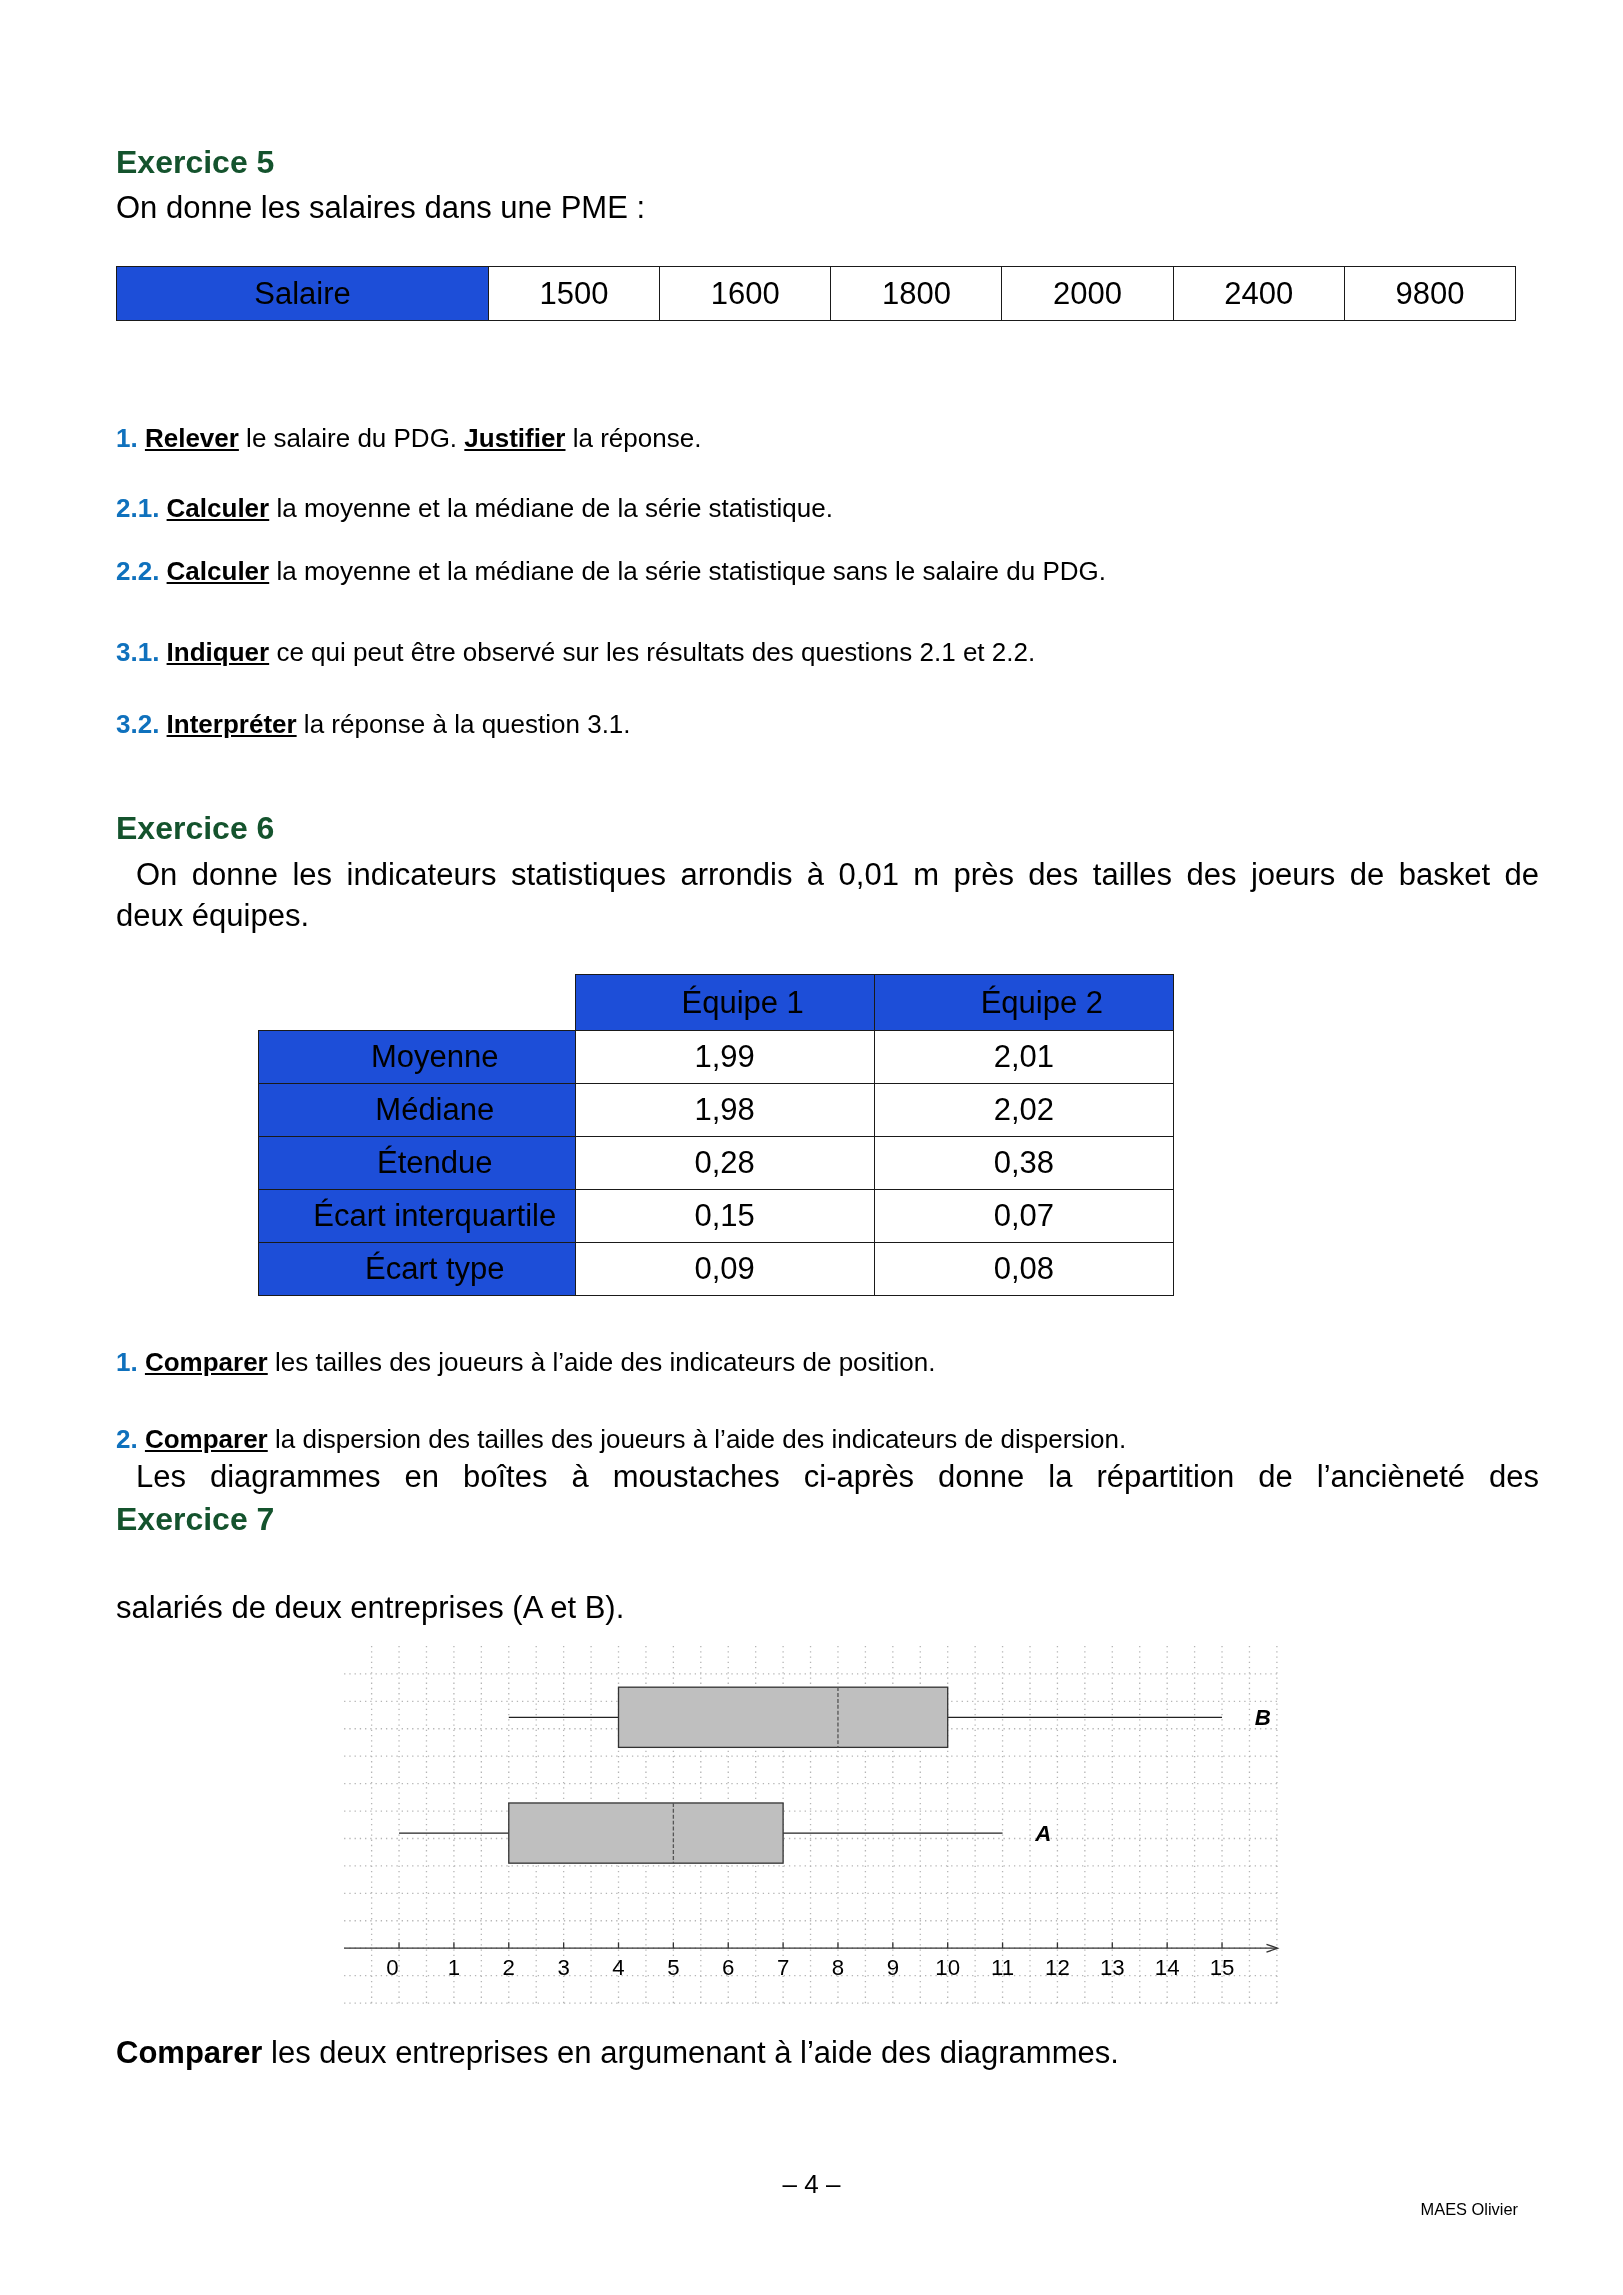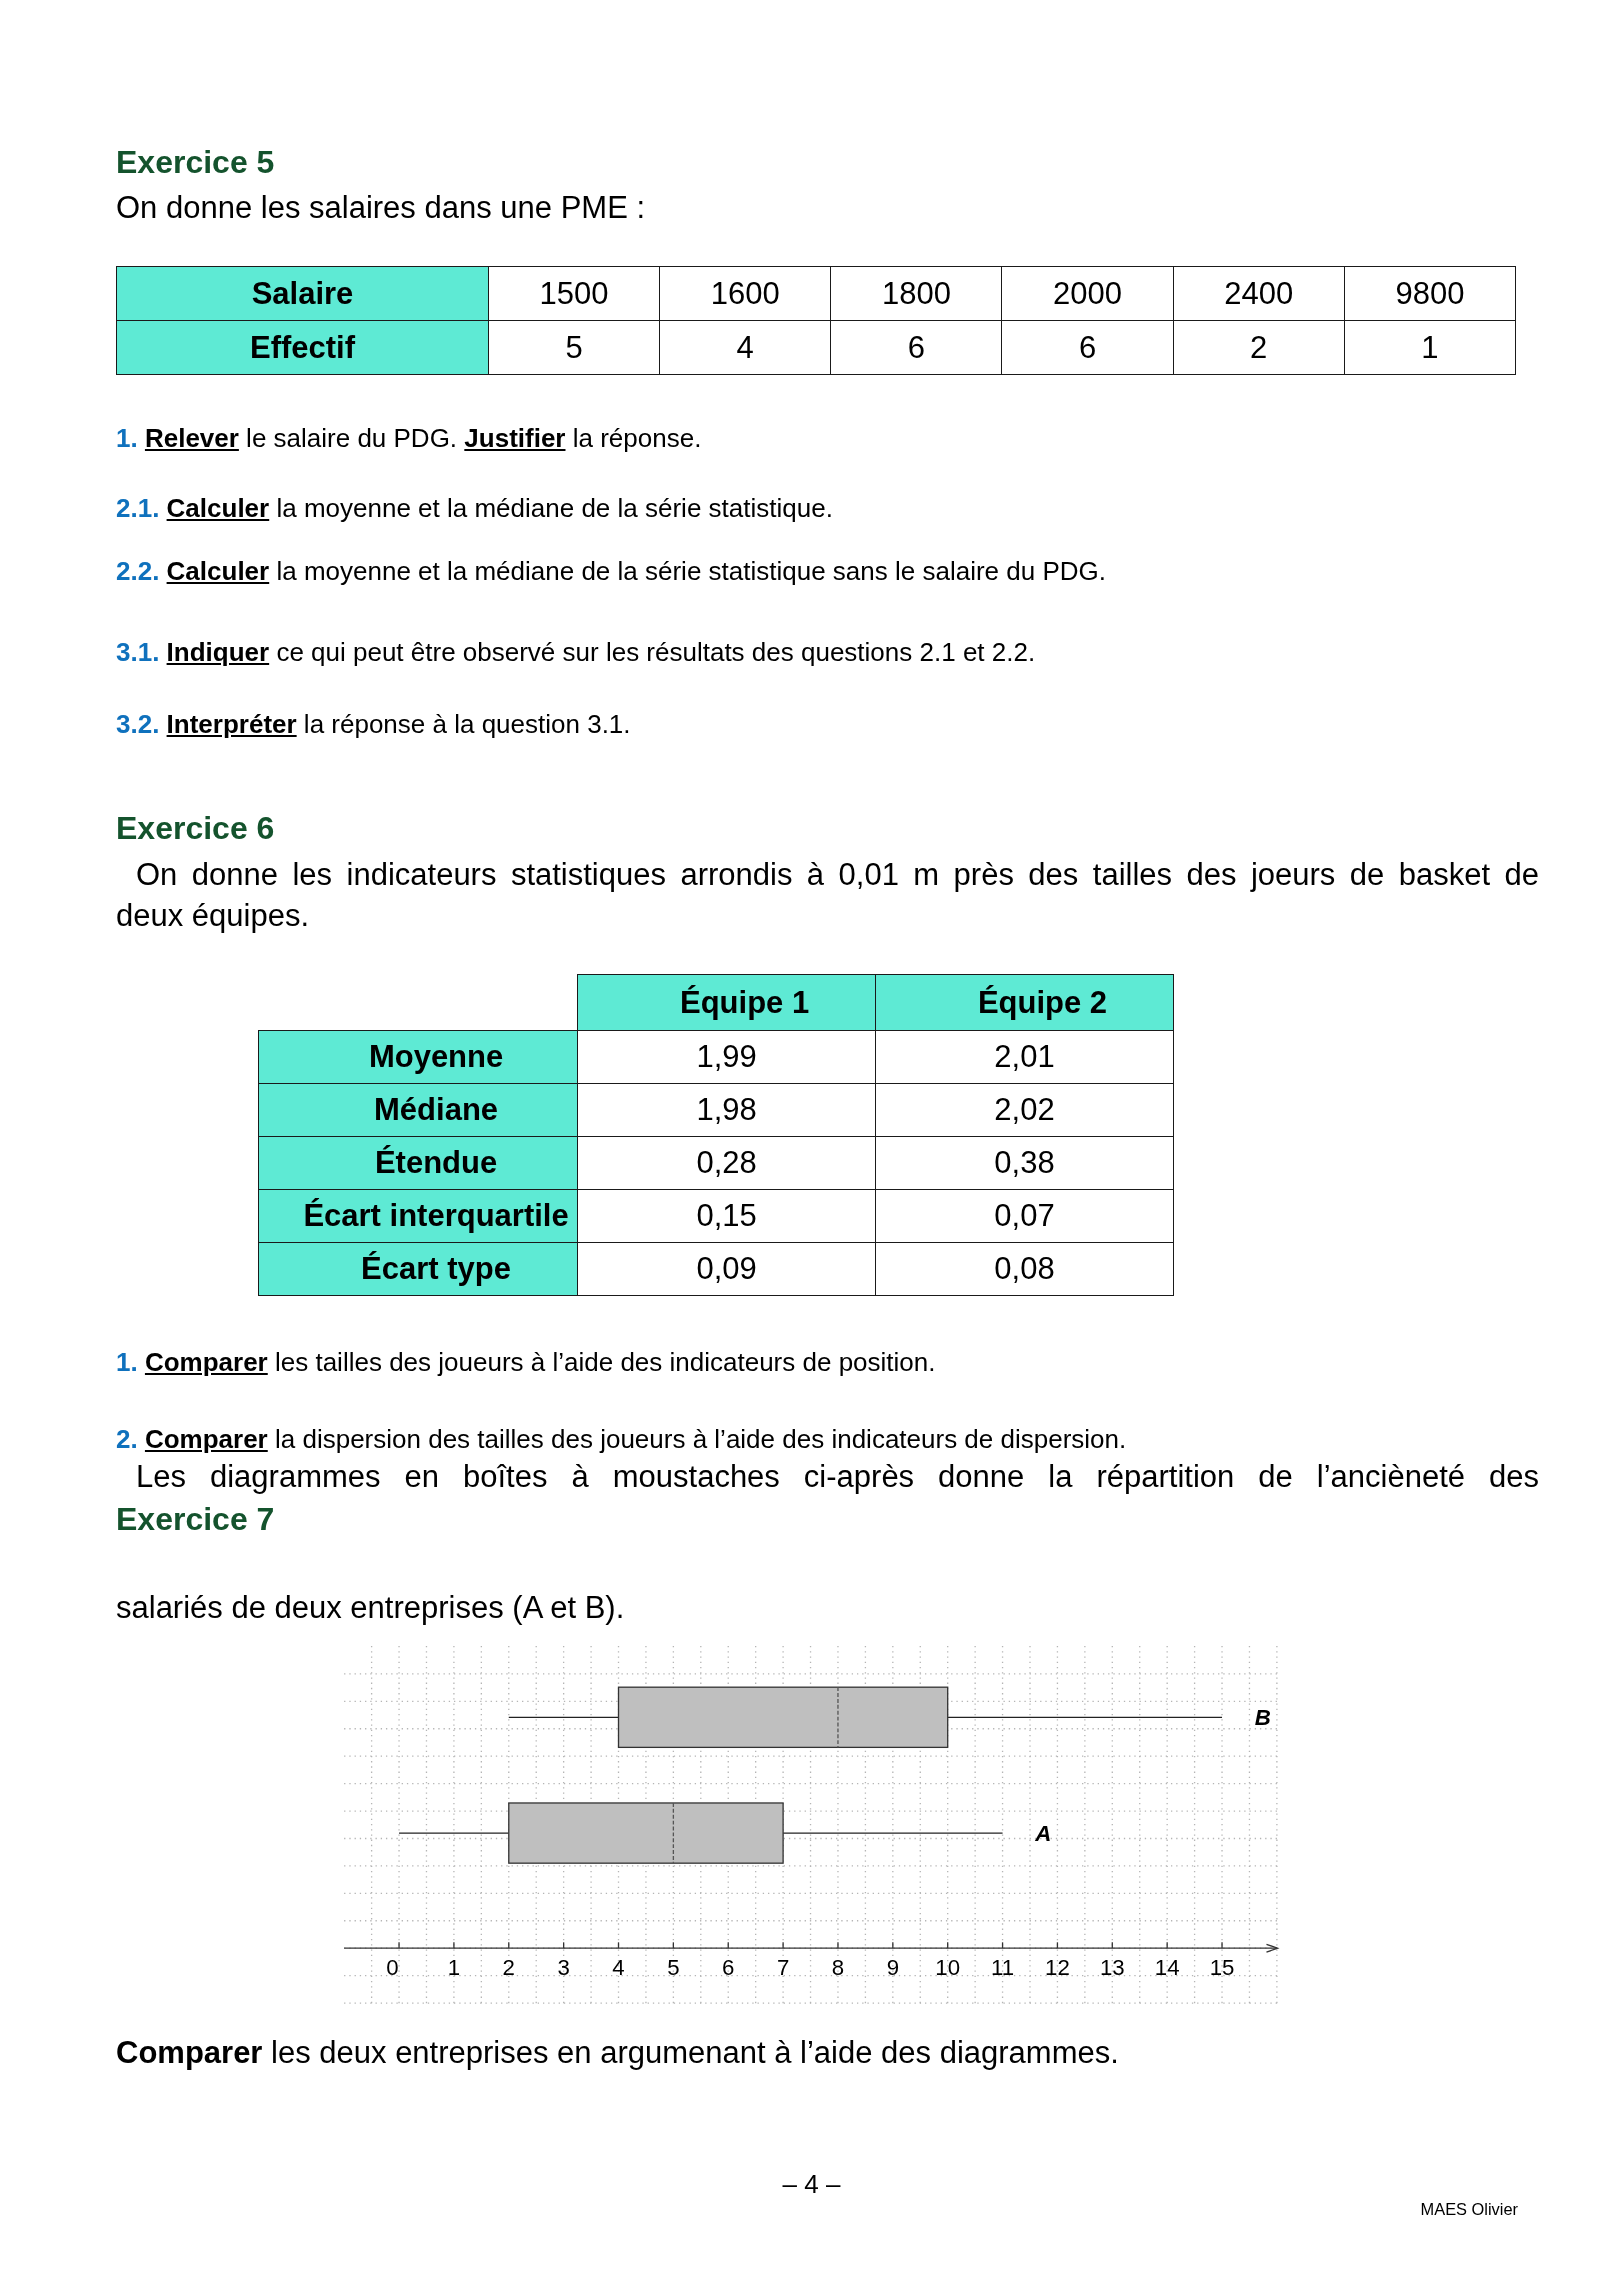--- a/index.html
+++ b/index.html
@@ -6,21 +6,21 @@
   body { width: 1623px; height: 2295px; position: relative; overflow: hidden;
          font-family: "Liberation Sans", sans-serif; color: #000; }
   .heading { position: absolute; left: 116px; font-size: 32px; font-weight: bold; color: #14532d; line-height: 1; white-space: nowrap; }
   .para { position: absolute; left: 116px; width: 1403px; font-size: 31px; line-height: 1; white-space: nowrap; }
   .para.just { text-align: justify; text-align-last: justify; white-space: normal; margin-left: 20px; }
   .q { position: absolute; left: 116px; font-size: 26px; line-height: 1; white-space: nowrap; }
   .q .num { color: #0f71bd; font-weight: bold; }
   .q .verb { font-weight: bold; text-decoration: underline; }
   table.grid { position: absolute; border-collapse: collapse; font-size: 31px; }
   table.grid td { border: 1.3px solid #1a1a1a; text-align: center; vertical-align: middle; padding: 0; }
-  table.grid td.h { background: #5eead4; font-weight: bold; }
+  table.grid td.h { background: #1d4ed8; font-weight: normal; }
   table.grid td.empty { border-top: none; border-left: none; background: #fff; }
   #t5 { left: 116px; top: 266px; width: 1400px; }
   #t5 td { height: 53px; }
   #t5 td.h { width: 371px; }
   #t6 { left: 258px; top: 974px; width: 916px; }
   #t6 td { height: 52px; }
   #t6 td.h { width: 322px; padding-left: 36px; }
   #t6 tr.head td { height: 55px; }
   svg#boxplot { position: absolute; left: 0; top: 0; }
   .footer-page { position: absolute; top: 2171px; left: 0; width: 1623px; text-align: center; font-size: 26px; line-height: 1; }
@@ -35,29 +35,20 @@
 <table class="grid" id="t5">
   <tbody>
       <tr>
     <td class="h">Salaire</td>
     <td>1500</td>
     <td>1600</td>
     <td>1800</td>
     <td>2000</td>
     <td>2400</td>
     <td>9800</td>
-  </tr>
-  <tr>
-    <td class="h">Effectif</td>
-    <td>5</td>
-    <td>4</td>
-    <td>6</td>
-    <td>6</td>
-    <td>2</td>
-    <td>1</td>
   </tr>
 </tbody>
   </table>
 
 <div class="q" style="top:425px"><span class="num">1. </span><span class="verb">Relever</span><span> le salaire du PDG. </span><span class="verb">Justifier</span><span> la réponse.</span></div>
 <div class="q" style="top:495px"><span class="num">2.1. </span><span class="verb">Calculer</span><span> la moyenne et la médiane de la série statistique.</span></div>
 <div class="q" style="top:558px"><span class="num">2.2. </span><span class="verb">Calculer</span><span> la moyenne et la médiane de la série statistique sans le salaire du PDG.</span></div>
 <div class="q" style="top:639px"><span class="num">3.1. </span><span class="verb">Indiquer</span><span> ce qui peut être observé sur les résultats des questions 2.1 et 2.2.</span></div>
 <div class="q" style="top:711px"><span class="num">3.2. </span><span class="verb">Interpréter</span><span> la réponse à la question 3.1.</span></div>
 

